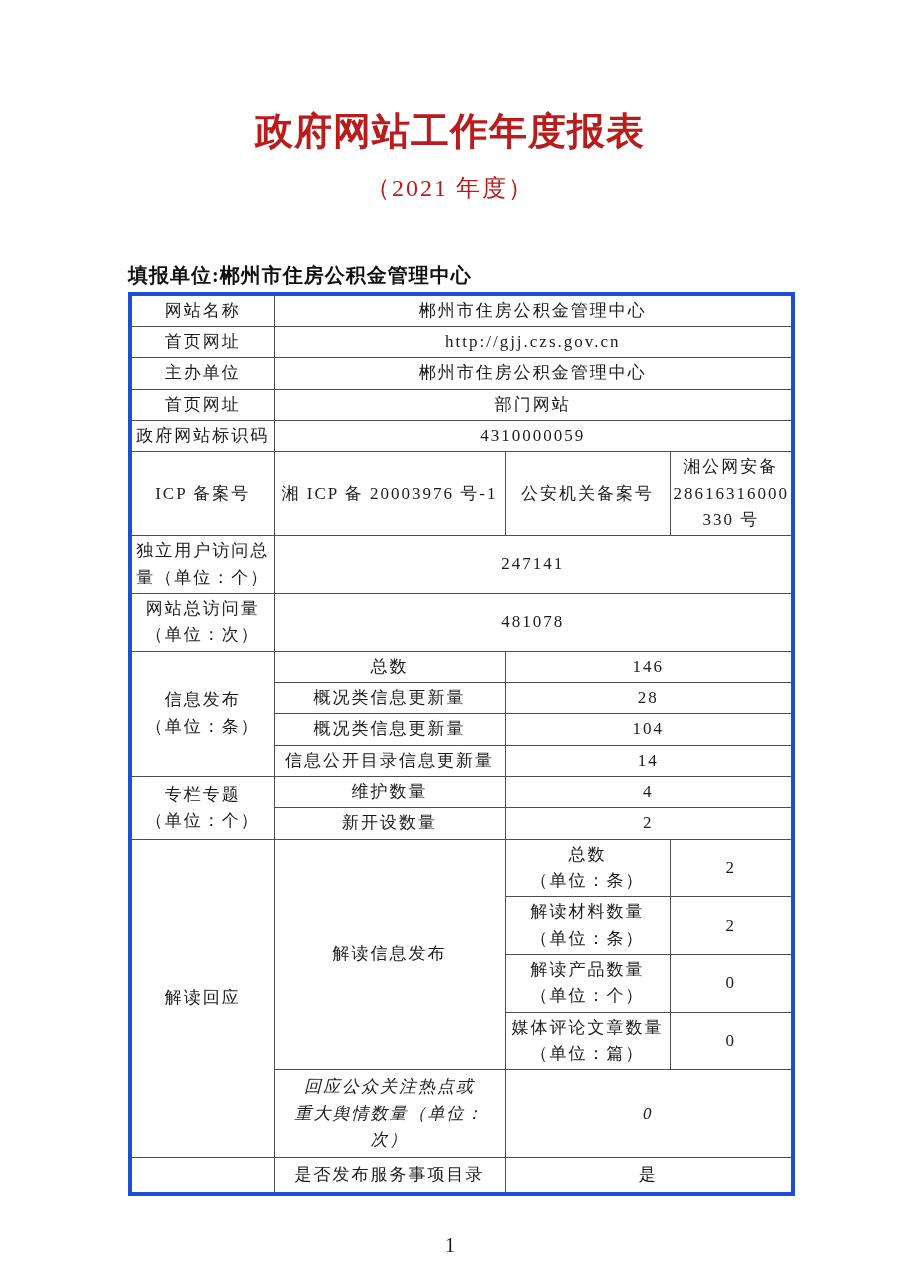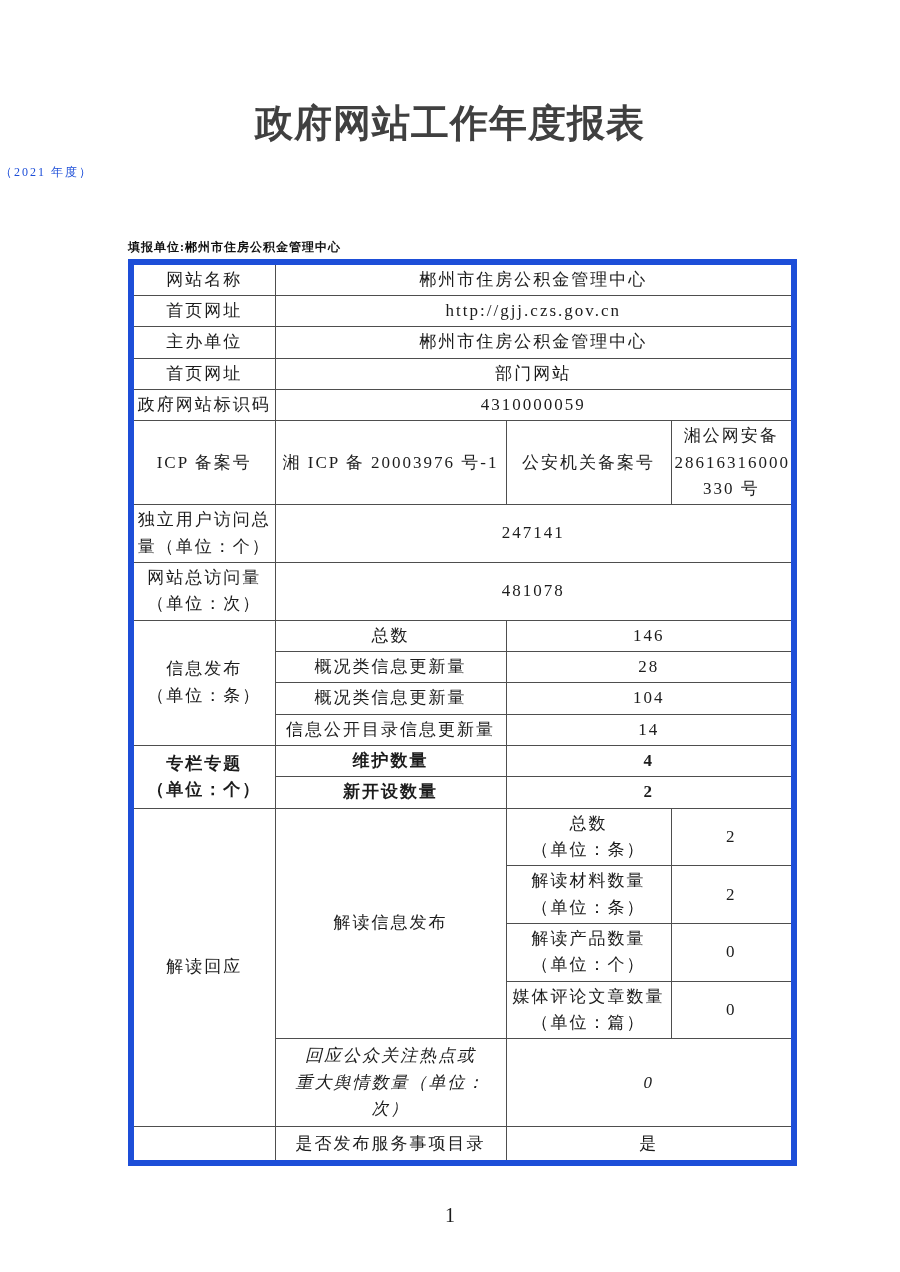--- a/index.html
+++ b/index.html
@@ -9,70 +9,70 @@
   }
   body {
     width: 900px;
     height: 1272px;
     position: relative;
     font-family: "Liberation Serif", "DejaVu Serif", serif;
     color: #1c1c1c;
     overflow: hidden;
   }
   .doc-title {
-    margin: 0;
+    margin: 8px;
     padding-top: 100px;
     text-align: center;
     font-size: 38px;
     font-weight: bold;
     letter-spacing: 1px;
     line-height: 1.25;
-    color: #404040;
+    color: #b91c1c;
   }
   .doc-subtitle {
     margin-top: 16px;
-    text-align: left;
-    font-size: 12px;
+    text-align: center;
+    font-size: 24px;
     letter-spacing: 2px;
-    color: #1d4ed8;
+    color: #b91c1c;
   }
   .reporting-unit {
     margin: 58px 0 3px 128px;
-    font-size: 12px;
+    font-size: 20px;
     font-weight: bold;
     letter-spacing: 1px;
     color: #111;
   }
   table.report {
     margin-left: 128px;
     width: 663px;
     border-collapse: collapse;
     table-layout: fixed;
-    border: 6px solid #1d4ed8;
+    border: 4px solid #1d4ed8;
     padding-left: 44px;
   }
   table.report td {
     border: 1px solid #4e4e4e;
     text-align: center;
     vertical-align: middle;
     font-size: 17px;
     letter-spacing: 2px;
     line-height: 1.55;
     white-space: pre-line;
     padding: 2px 3px;
     overflow: hidden;
   }
   td.num {
     letter-spacing: 1px;
   }
   tr.r-basic { height: 31px; }
   tr.r-icp   { height: 83px; }
   tr.r-visit { height: 54px; margin-top: 44px; }
   tr.r-info  { height: 31px; }
-  tr.r-col   { height: 26px; font-weight: bold; }
+  tr.r-col   { height: 26px; }
   tr.r-int   { height: 52px; }
   tr.r-hot   { height: 88px; font-style: italic; }
   tr.r-svc   { height: 36px; margin-top: 36px; }
   .page-number {
     margin-top: 38px;
     text-align: center;
     font-size: 20px;
     letter-spacing: 0;
     color: #1c1c1c;
   }

